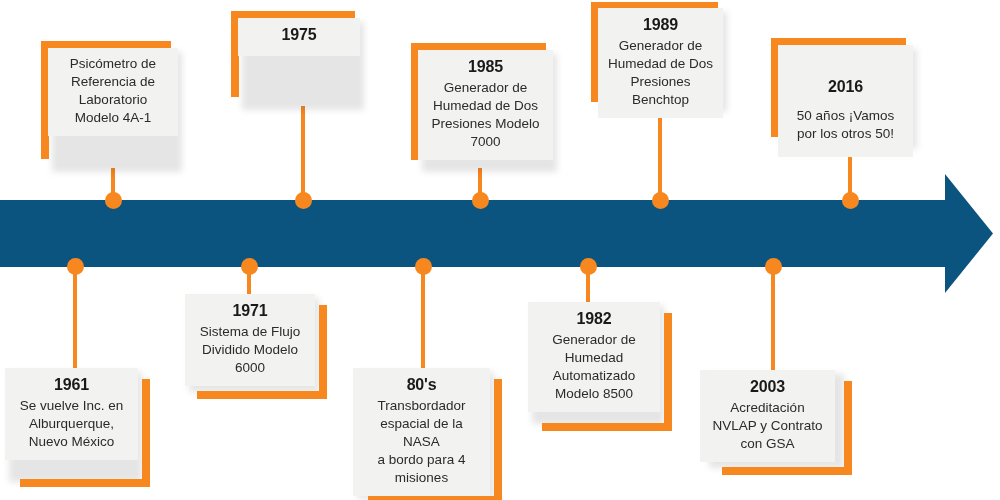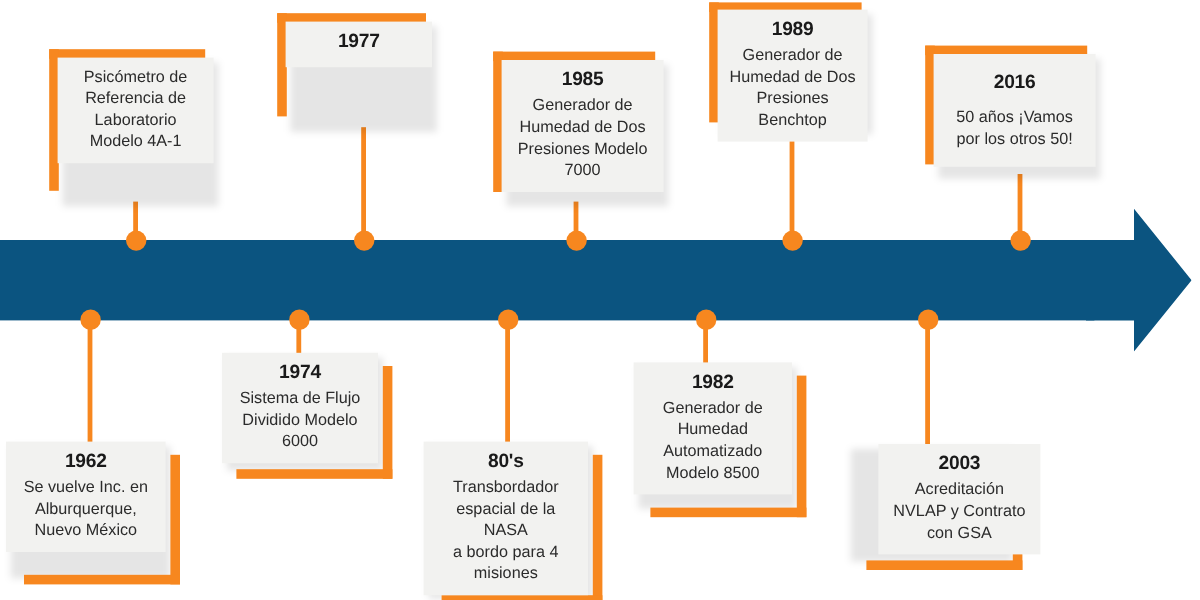--- a/index.html
+++ b/index.html
@@ -104,21 +104,21 @@
 Laboratorio
 Modelo 4A-1</div>
   </div>
 
   <div class="connector" style="left:301px; top:106px; height:98px;"></div>
   <div class="node-dot" style="left:295px; top:192px;"></div>
   <div class="accent" style="left:231px; top:11px; width:124px; height:8px;"></div>
   <div class="accent" style="left:231px; top:11px; width:8px; height:86px;"></div>
   <div class="card-shadow" style="left:242px; top:22px; width:122px; height:88px;"></div>
   <div class="card" style="left:238px; top:18px; width:122px;">
-    <div class="card-year">1977</div>
+    <div class="card-year">1975</div>
   </div>
 
   <div class="connector" style="left:478px; top:168px; height:36px;"></div>
   <div class="node-dot" style="left:472px; top:192px;"></div>
   <div class="accent" style="left:411px; top:43px; width:135px; height:8px;"></div>
   <div class="accent" style="left:411px; top:43px; width:8px; height:117px;"></div>
   <div class="card-shadow" style="left:422px; top:54px; width:135px; height:118px;"></div>
   <div class="card" style="left:418px; top:50px; width:135px;">
     <div class="card-year">1985</div>
     <div class="card-text">Generador de
@@ -137,45 +137,45 @@
     <div class="card-text">Generador de
 Humedad de Dos
 Presiones Benchtop</div>
   </div>
 
   <div class="connector" style="left:848px; top:145px; height:59px;"></div>
   <div class="node-dot" style="left:842px; top:192px;"></div>
   <div class="accent" style="left:771px; top:38px; width:135px; height:8px;"></div>
   <div class="accent" style="left:771px; top:38px; width:8px; height:99px;"></div>
   <div class="card-shadow" style="left:782px; top:49px; width:135px; height:100px;"></div>
-  <div class="card spaced" style="left:778px; top:45px; width:135px; padding-top:14px; padding-bottom:14px;">
+  <div class="card spaced" style="left:778px; top:45px; width:135px; padding-top:32px; padding-bottom:14px;">
     <div class="card-year">2016</div>
     <div class="card-text">50 años ¡Vamos
 por los otros 50!</div>
   </div>
 
   <div class="connector" style="left:73px; top:264px; height:106px;"></div>
   <div class="node-dot" style="left:67px; top:258px;"></div>
   <div class="accent" style="left:142px; top:379px; width:8px; height:108px;"></div>
   <div class="accent" style="left:20px; top:479px; width:130px; height:8px;"></div>
   <div class="card-shadow" style="left:9px; top:372px; width:133px; height:110px;"></div>
   <div class="card" style="left:5px; top:368px; width:133px;">
-    <div class="card-year">1962</div>
+    <div class="card-year">1961</div>
     <div class="card-text">Se vuelve Inc. en
 Alburquerque,
 Nuevo México</div>
   </div>
 
   <div class="connector" style="left:247px; top:264px; height:32px;"></div>
   <div class="node-dot" style="left:241px; top:258px;"></div>
   <div class="accent" style="left:319px; top:305px; width:8px; height:94px;"></div>
   <div class="accent" style="left:197px; top:391px; width:130px; height:8px;"></div>
   <div class="card-shadow" style="left:189px; top:298px; width:130px; height:94px;"></div>
   <div class="card" style="left:185px; top:294px; width:130px;">
-    <div class="card-year">1974</div>
+    <div class="card-year">1971</div>
     <div class="card-text">Sistema de Flujo
 Dividido Modelo
 6000</div>
   </div>
 
   <div class="connector" style="left:421px; top:264px; height:106px;"></div>
   <div class="node-dot" style="left:415px; top:258px;"></div>
   <div class="accent" style="left:494px; top:379px; width:8px; height:125px;"></div>
   <div class="accent" style="left:368px; top:496px; width:134px; height:8px;"></div>
   <div class="card-shadow" style="left:357px; top:372px; width:137px; height:127px;"></div>
@@ -198,20 +198,20 @@
 Humedad
 Automatizado
 Modelo 8500</div>
   </div>
 
   <div class="connector" style="left:771px; top:264px; height:108px;"></div>
   <div class="node-dot" style="left:765px; top:258px;"></div>
   <div class="accent" style="left:844px; top:381px; width:8px; height:94px;"></div>
   <div class="accent" style="left:722px; top:467px; width:130px; height:8px;"></div>
   <div class="card-shadow" style="left:709px; top:374px; width:135px; height:94px;"></div>
-  <div class="card" style="left:732px; top:370px; width:135px;">
+  <div class="card" style="left:700px; top:370px; width:135px;">
     <div class="card-year">2003</div>
     <div class="card-text">Acreditación
 NVLAP y Contrato
 con GSA</div>
   </div>
 
 </div>
 
 </body></html>

